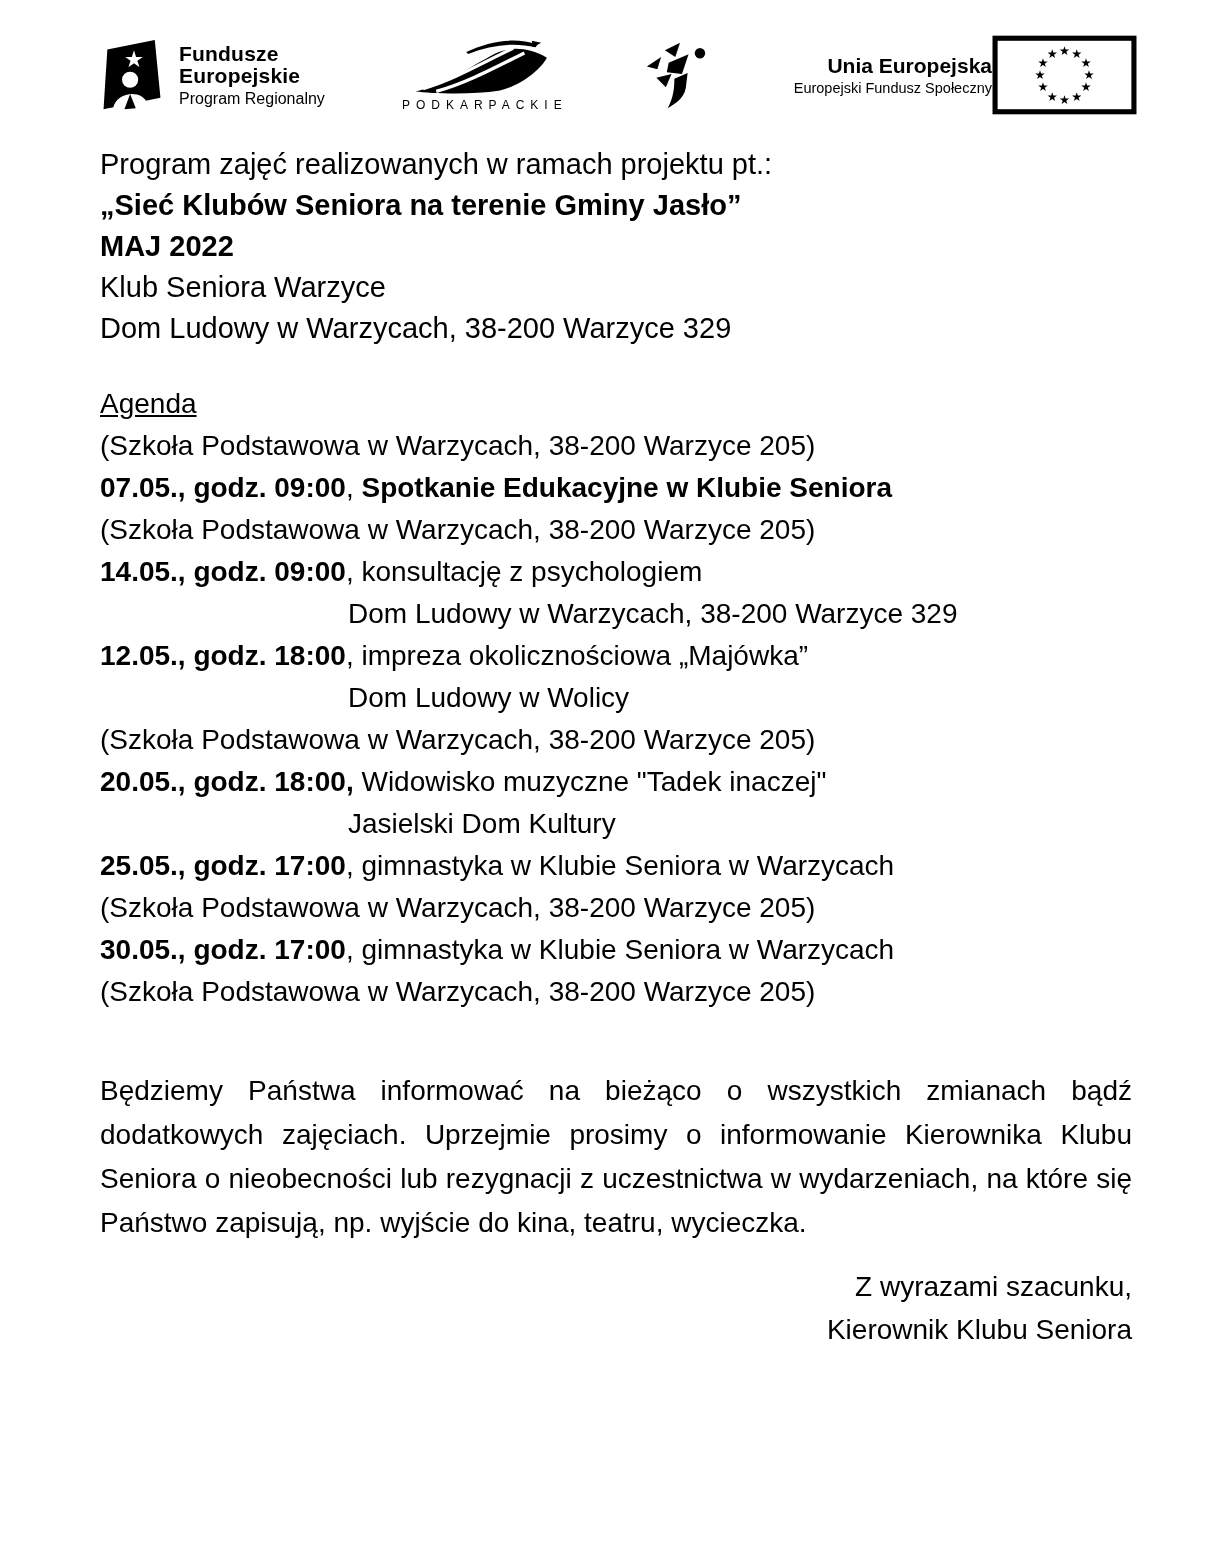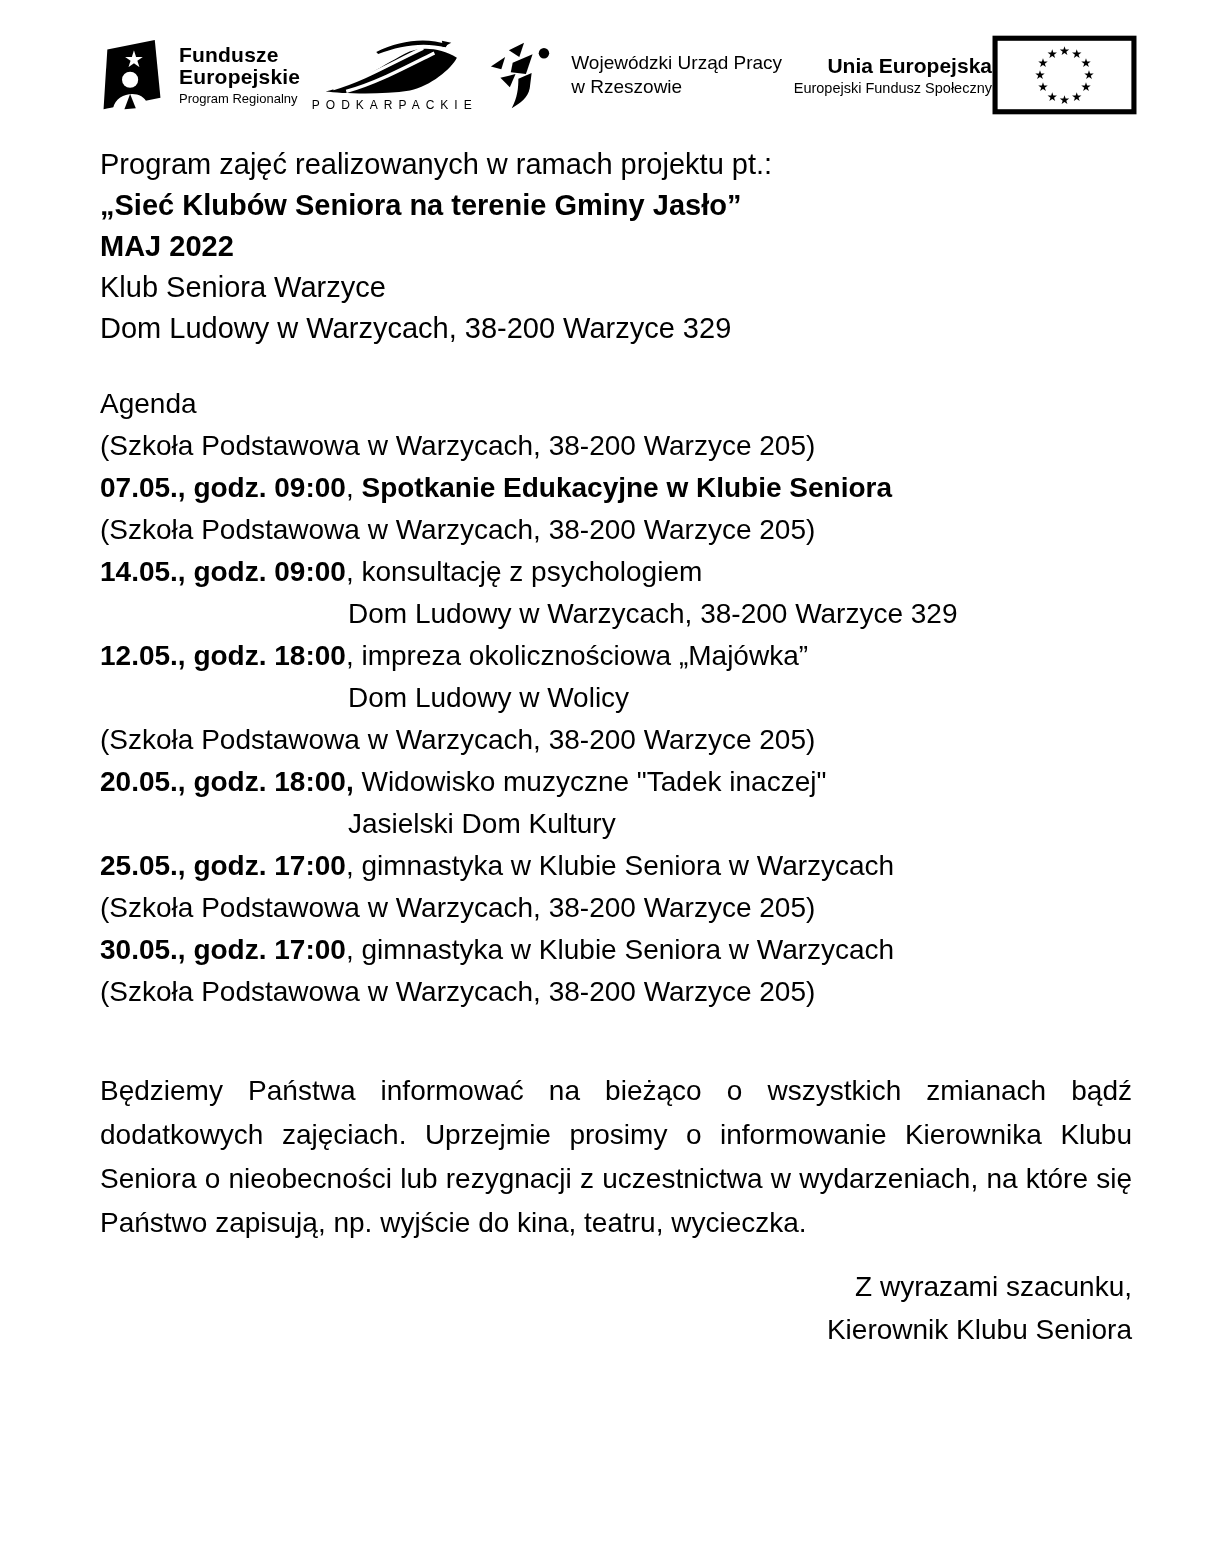--- a/index.html
+++ b/index.html
@@ -10,34 +10,34 @@
   .page{padding:0 100px;position:relative;}
   
   .logos{
     display:flex;justify-content:space-between;align-items:center;
     margin:36px -5px 0 -5px;height:78px;
   }
   .logo{display:flex;align-items:center;gap:10px;}
   .logo svg{display:block;}
   .fe-text{line-height:1.05;}
   .fe-name{font-weight:700;font-size:21px;letter-spacing:.2px;}
-  .fe-sub{font-size:13px;margin-top:4px;}
+  .fe-sub{font-size:16px;margin-top:4px;text-align:right;}
   .pk{display:flex;flex-direction:column;align-items:center;}
   .pk-label{font-size:12px;letter-spacing:6px;margin-top:2px;white-space:nowrap;}
   .wup-text{font-size:19px;line-height:1.25;}
   .ue{display:flex;align-items:center;gap:0;}
   .ue-text{text-align:right;line-height:1.15;}
   .ue-name{font-weight:700;font-size:21px;}
   .ue-sub{font-size:14.5px;margin-top:2px;}
   
   .title-block{margin-top:30px;text-align:left;font-size:29px;line-height:41px;}
   .title-block .bold{font-weight:700;}
   
   .agenda{margin-top:34px;font-size:28px;line-height:42px;}
-  .agenda-heading{}
+  .agenda-heading{text-decoration:underline;}
   .row{white-space:pre-wrap;}
   .row .b{font-weight:700;}
   .row.indent{padding-left:248px;}
   
   .closing{margin-top:56px;font-size:28px;line-height:44px;text-align:justify;}
   .signoff{margin-top:20px;font-size:28px;line-height:43px;text-align:right;}
 </style>
 </head>
 <body>
 
@@ -73,24 +73,20 @@
 
     <div class="logo">
       <svg width="72" height="70" viewBox="0 0 76 72">
         <circle cx="58" cy="13" r="5.5" fill="#000"></circle>
         <path d="M2,27 L17,17 L13,30 Z" fill="#000"></path>
         <path d="M21,10 L37,2 L32,17 Z" fill="#000"></path>
         <path d="M25,23 L46,14 L39,35 L23,33 Z" fill="#000"></path>
         <path d="M12,39 L28,35 L22,49 Z" fill="#000"></path>
         <path d="M31,40 L45,34 L43,50 C41,60 33,66 24,71 C30,60 31,50 31,40 Z" fill="#000"></path>
       </svg>
-      <div class="wup-text">
-        <div>Wojewódzki Urząd Pracy</div>
-        <div>w Rzeszowie</div>
-      </div>
     </div>
 
     <div class="ue">
       <div class="ue-text">
         <div class="ue-name">Unia Europejska</div>
         <div class="ue-sub">Europejski Fundusz Społeczny</div>
       </div>
       <svg width="145" height="80" viewBox="0 0 142 78">
         <rect x="3" y="3" width="136" height="72" fill="#fff" stroke="#000" stroke-width="5"></rect>
         <g fill="#000" font-size="12" text-anchor="middle">

